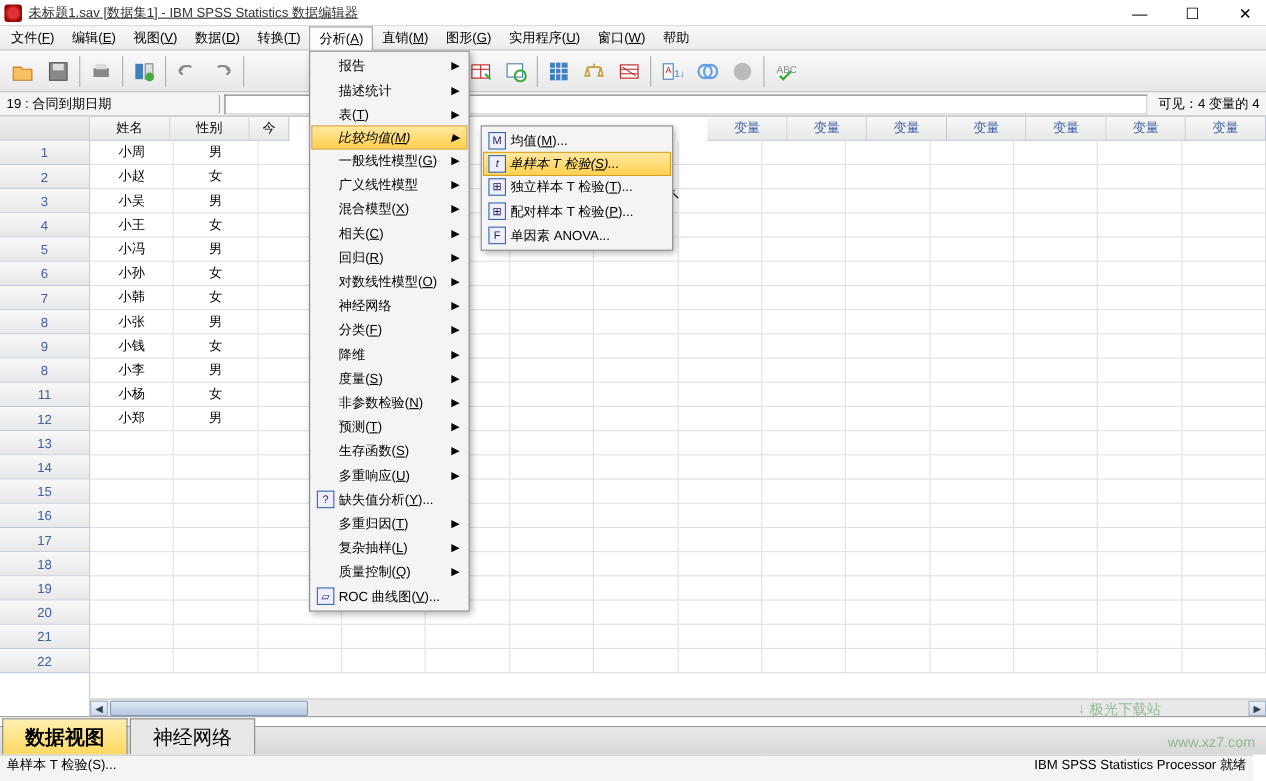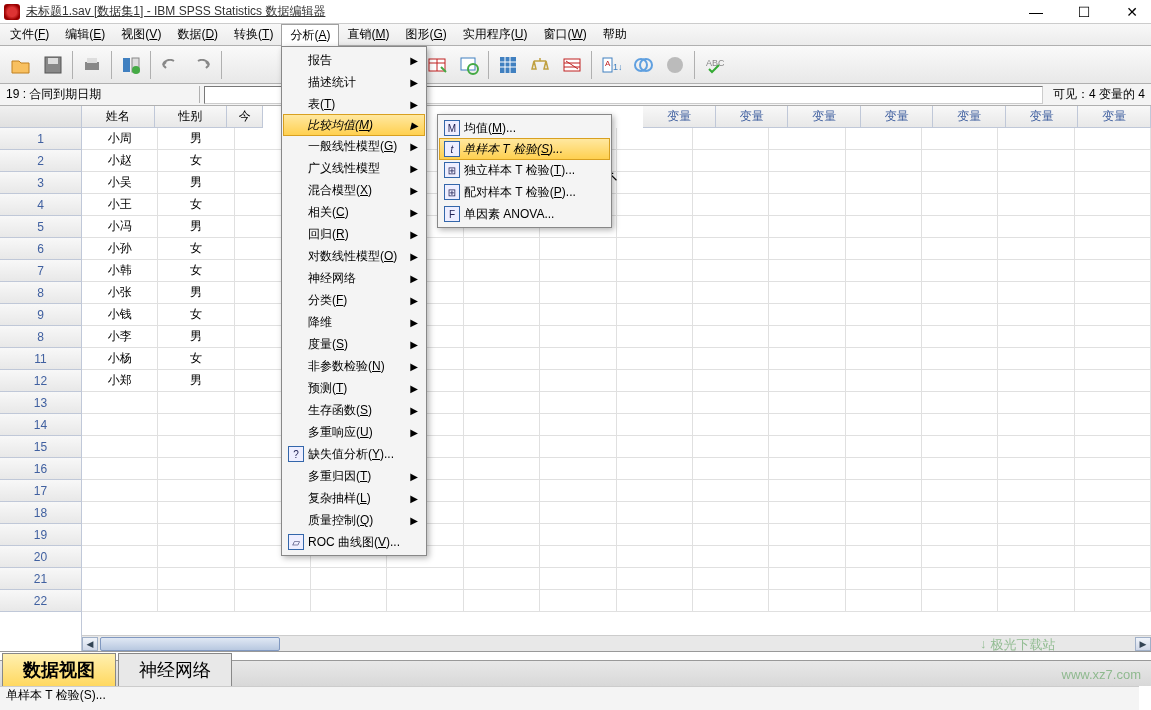--- a/index.html
+++ b/index.html
@@ -646,18 +646,19 @@
   </div>
 <div style="position:absolute; top:168px; left:607px; font-size:14px;">↖</div>
 
 <div class="bottom-tabs" id="tabs">
     <span class="active">数据视图</span>
     <span>神经网络</span>
   </div>
 
 <div class="statusbar">
   <span>单样本 T 检验(S)...</span>
+  <span class="right">IBM SPSS Statistics Processor 就绪</span>
 </div>
 
 <div class="watermark">
   <span>极光下载站</span>
   <span style="margin-left:2px;margin-top:31px;">www.xz7.com</span>
 </div>
 
 </body></html>

